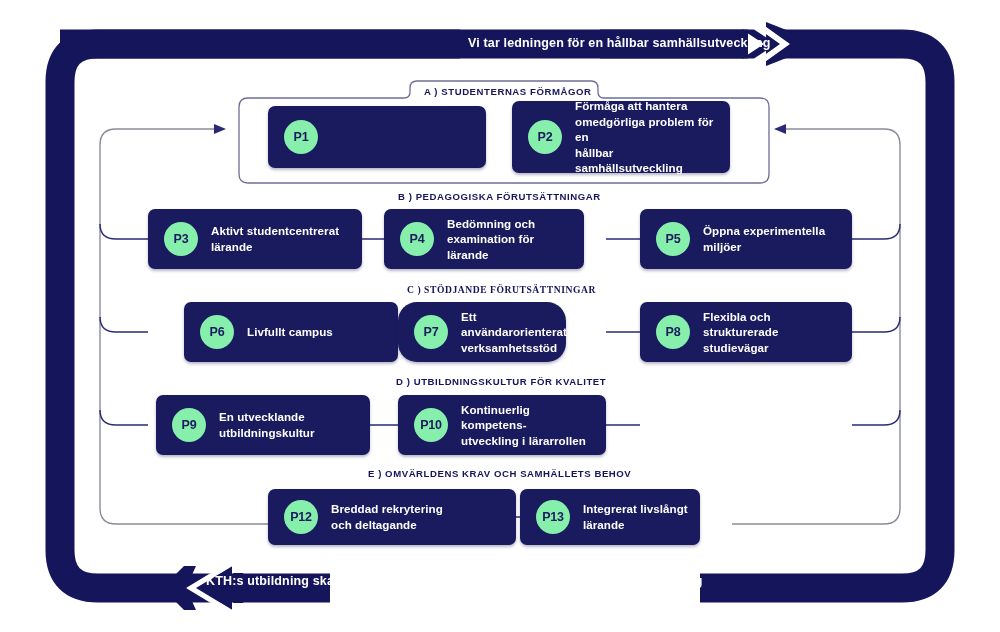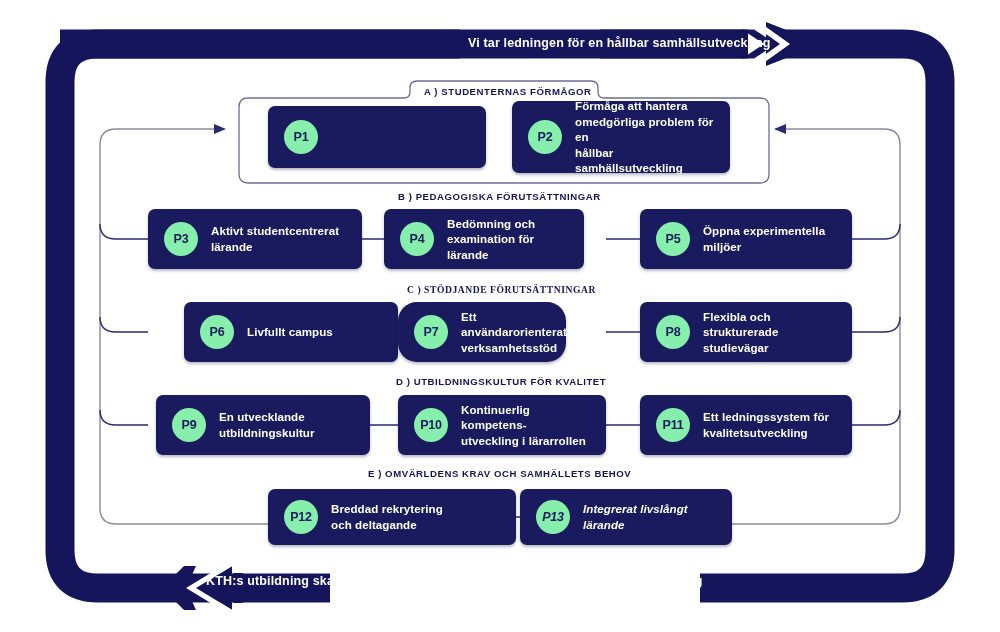--- a/index.html
+++ b/index.html
@@ -254,29 +254,24 @@
   <div class="pbox" style="left:156px; top:395px; width:214px; height:60px;">
     <div class="badge">P9</div>
     <div class="ptext">En utvecklande
 utbildningskultur</div>
   </div>
   <div class="pbox" style="left:398px; top:395px; width:208px; height:60px;">
     <div class="badge">P10</div>
     <div class="ptext">Kontinuerlig kompetens-
 utveckling i lärarrollen</div>
   </div>
-  <div class="pbox" style="left:640px; top:395px; width:212px; height:60px;">
-    <div class="badge">P11</div>
-    <div class="ptext">Ett ledningssystem för
-kvalitetsutveckling</div>
-  </div>
 
   <div class="pbox" style="left:268px; top:489px; width:248px; height:56px;">
     <div class="badge">P12</div>
     <div class="ptext">Breddad rekrytering
 och deltagande</div>
   </div>
-  <div class="pbox" style="left:520px; top:489px; width:212px; height:56px;font-style:italic;">
+  <div class="pbox" style="left:520px; top:489px; width:180px; height:56px;">
     <div class="badge">P13</div>
     <div class="ptext">Integrerat livslångt lärande</div>
   </div>
 
 </div>
 
 </body></html>

